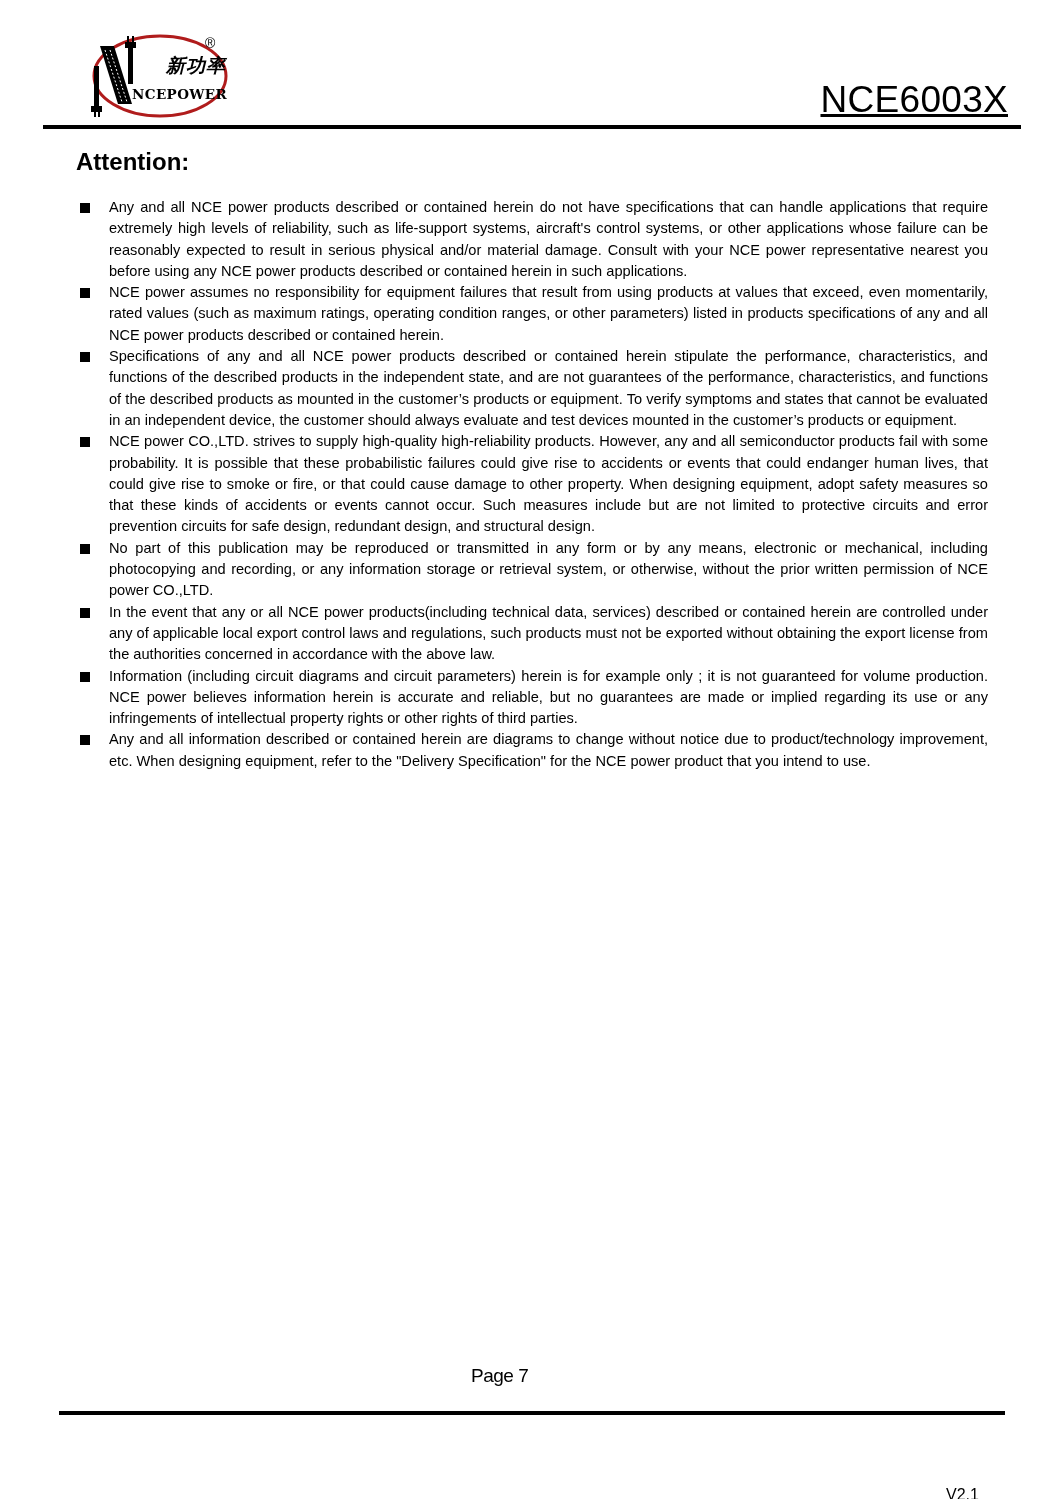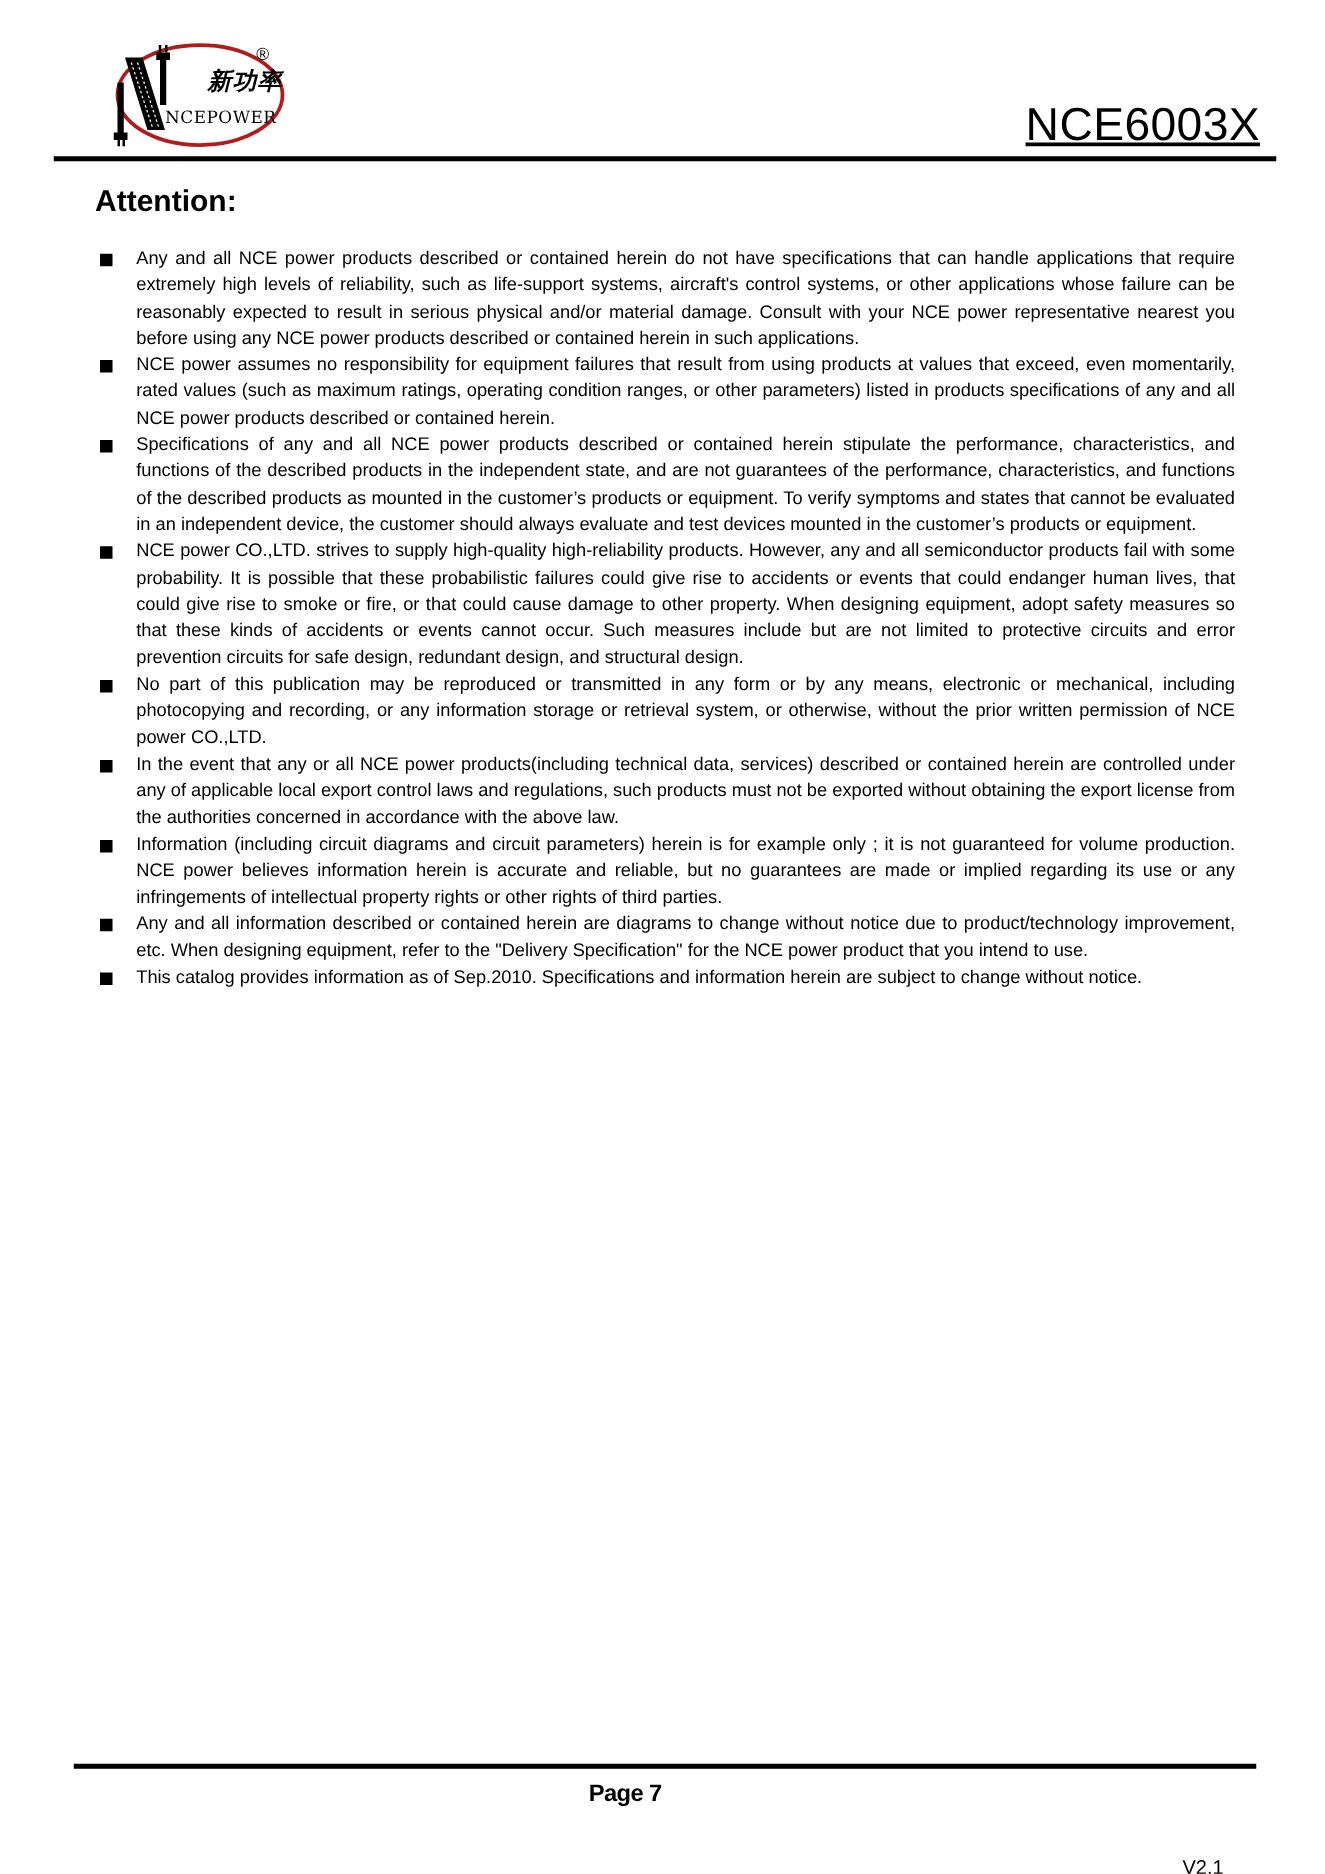--- a/index.html
+++ b/index.html
@@ -85,23 +85,23 @@
       position: absolute;
       left: 59px;
       top: 1411px;
       width: 946px;
       height: 4px;
       background: #000;
     }
     .page-label {
       position: absolute;
       left: 471px;
-      top: 1424px;
+      top: 1364px;
       font-size: 19px;
-      font-weight: bold;
+      font-weight: normal;
       line-height: 24px;
       letter-spacing: -0.5px;
     }
     .version {
       position: absolute;
       left: 946px;
       top: 1486px;
       font-size: 16px;
       line-height: 18px;
     }
@@ -123,21 +123,21 @@
       <rect x="45" y="12" width="11" height="6"></rect>
       <rect x="47" y="6" width="2" height="6"></rect>
       <rect x="52" y="6" width="2" height="6"></rect>
     </g>
     <g stroke="#fff" stroke-width="1" stroke-dasharray="2,2">
       <line x1="25" y1="20" x2="42" y2="72"></line>
       <line x1="30" y1="20" x2="47" y2="72"></line>
     </g>
   </svg>
   <span style="position:absolute;left:62px;top:24px;font-family:'DejaVu Sans',sans-serif;font-weight:bold;font-style:italic;font-size:19px;line-height:22px;letter-spacing:1px;margin-left:24px;">新功率</span>
-  <span style="position:absolute;left:52px;top:56px;font-family:'DejaVu Serif',serif;font-weight:normal;font-size:13.5px;line-height:16px;letter-spacing:0.4px;text-align:center;">NCEPOWER</span>
+  <span style="position:absolute;left:52px;top:56px;font-family:'DejaVu Serif',serif;font-weight:bold;font-size:13.5px;line-height:16px;letter-spacing:0.4px;text-align:center;">NCEPOWER</span>
 </div>
 <span class="reg-mark">®</span>
 
 <div class="part-number">NCE6003X</div>
 <div class="header-rule"></div>
 
 <div class="section-title">Attention:</div>
 
 <ul class="notice-list">
   <li class="notice-item">
@@ -165,21 +165,17 @@
     <span>In the event that any or all NCE power products(including technical data, services) described or contained herein are controlled under any of applicable local export control laws and regulations, such products must not be exported without obtaining the export license from the authorities concerned in accordance with the above law.</span>
   </li>
   <li class="notice-item">
     <span class="bullet"></span>
     <span>Information (including circuit diagrams and circuit parameters) herein is for example only ; it is not guaranteed for volume production. NCE power believes information herein is accurate and reliable, but no guarantees are made or implied regarding its use or any infringements of intellectual property rights or other rights of third parties.</span>
   </li>
   <li class="notice-item">
     <span class="bullet"></span>
     <span>Any and all information described or contained herein are diagrams to change without notice due to product/technology improvement, etc. When designing equipment, refer to the "Delivery Specification" for the NCE power product that you intend to use.</span>
   </li>
-  <li class="notice-item">
-    <span class="bullet"></span>
-    <span>This catalog provides information as of Sep.2010. Specifications and information herein are subject to change without notice.</span>
-  </li>
 </ul>
 
 <div class="footer-rule"></div>
 <div class="page-label">Page 7</div>
 <div class="version">V2.1</div>
 
 </body></html>

